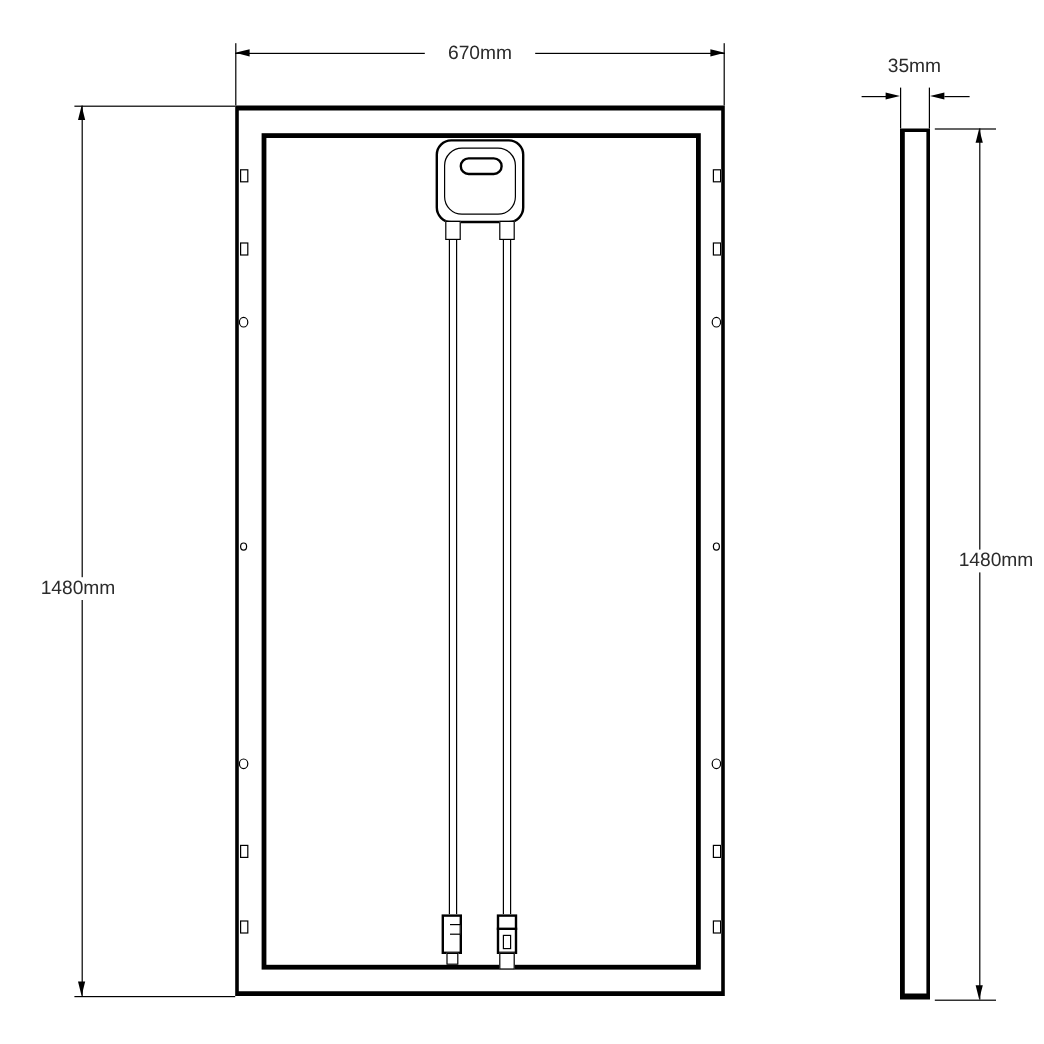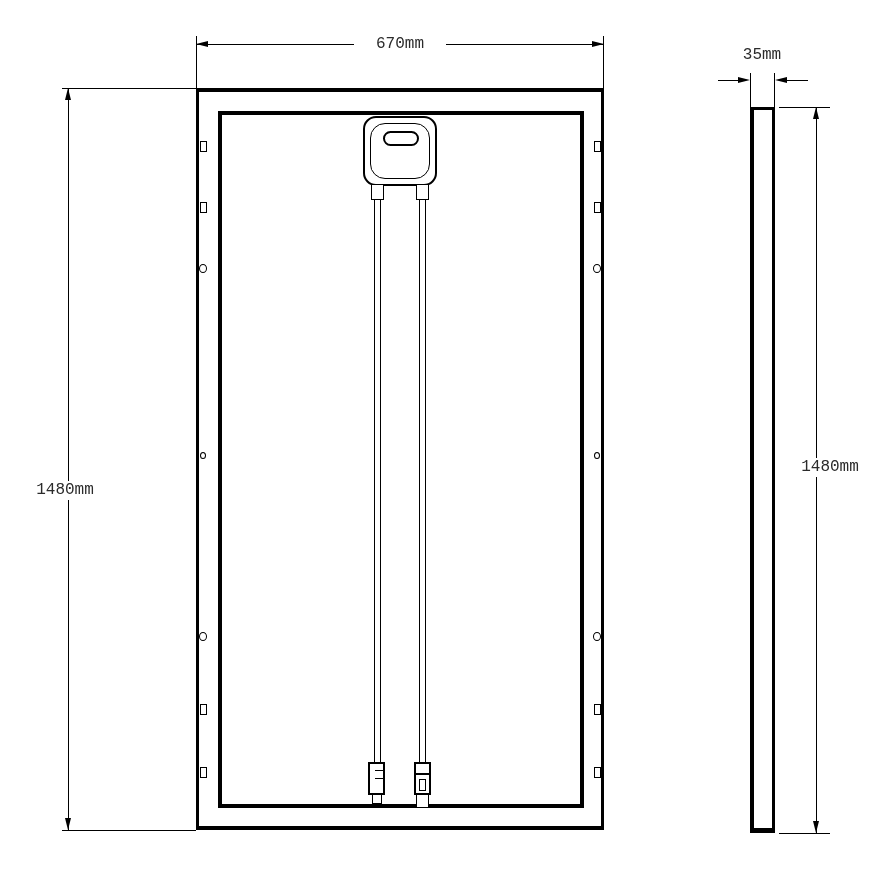--- a/index.html
+++ b/index.html
@@ -1,18 +1,18 @@
 <!DOCTYPE html>
 <html><head>
 <meta charset="utf-8">
 <style>
   html,body{margin:0;padding:0;background:#fff;}
   #canvas{
     position:relative;width:870px;height:870px;background:#ffffff;
-    font-family:Liberation Mono, monospace;overflow:hidden;
+    font-family:Liberation Sans, sans-serif;overflow:hidden;
   }
   .hline{position:absolute;height:1px;background:#000;}
   .vline{position:absolute;width:1px;background:#000;}
   .arr{position:absolute;width:0;height:0;}
   .arr-left{border-top:3px solid transparent;border-bottom:3px solid transparent;border-right:12px solid #000;}
   .arr-right{border-top:3px solid transparent;border-bottom:3px solid transparent;border-left:12px solid #000;}
   .arr-up{border-left:3px solid transparent;border-right:3px solid transparent;border-bottom:12px solid #000;}
   .arr-down{border-left:3px solid transparent;border-right:3px solid transparent;border-top:12px solid #000;}
   .dimlabel{
     position:absolute;font-size:16px;color:#2b2b2b;background:#ffffff;

